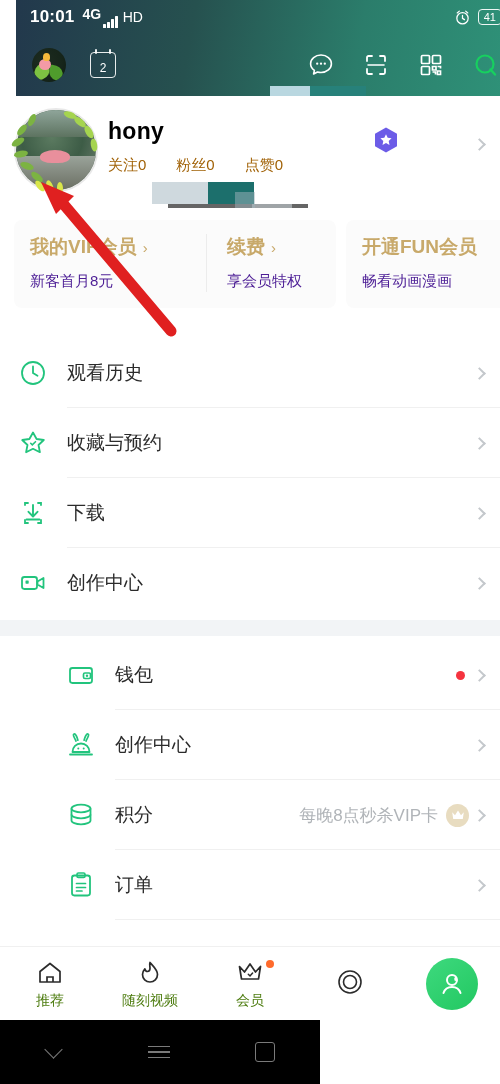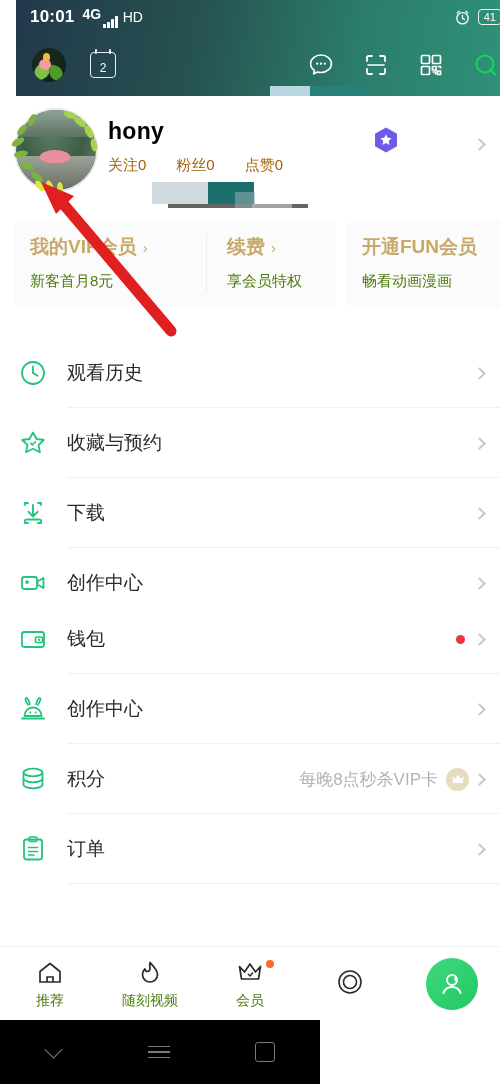--- a/index.html
+++ b/index.html
@@ -122,28 +122,28 @@
   }
   .vip-a { width:322px; display:flex; }
   .vip-col { flex:none; }
   .vip-col.c1 { width:176px; }
   .vip-sep { width:1px; background:#ececec; height:58px; margin-right:20px; }
   .vip-b { width:160px; }
   .vip-title {
     font-size:19px; font-weight:bold; color:#c8a96a;
     display:flex; align-items:center; gap:6px; white-space:nowrap;
   }
-  .vip-sub { font-size:15px; color:#4d7c0f; margin-top:12px; white-space:nowrap; }
+  .vip-sub { font-size:15px; color:#4c1d95; margin-top:12px; white-space:nowrap; }
   .goldchev { font-size:15px; color:#c8a96a; font-weight:normal; }
 
   
   .menu { position:absolute; left:0; width:500px; background:#fff; }
   .menu-a { top:338px; }
   .sep-band { position:absolute; left:0; top:620px; width:500px; height:16px; background:#f2f4f6; }
-  .menu-b { top:604px; }
+  .menu-b { top:640px;padding-left:48px; }
   .row {
     height:70px; display:flex; align-items:center; padding:0 16px; position:relative;
   }
   .row .ic { width:28px; height:28px; flex:none; margin-left:3px; }
   .row .lbl { font-size:19px; color:#2b2b2b; margin-left:20px; }
   .row .grow { flex:1; }
   .row .note { font-size:17px; color:#b0b4b8; margin-right:8px; }
   .rowline {
     position:absolute; left:67px; right:0; bottom:0; height:1px; background:#f0f0f0;
   }

